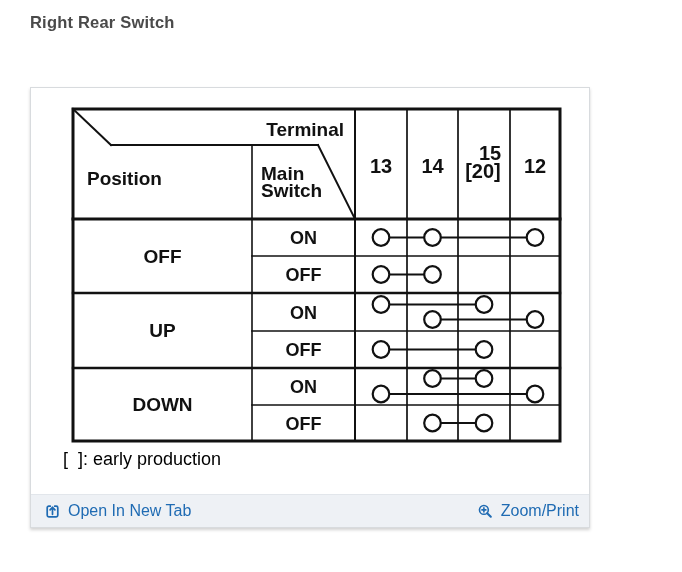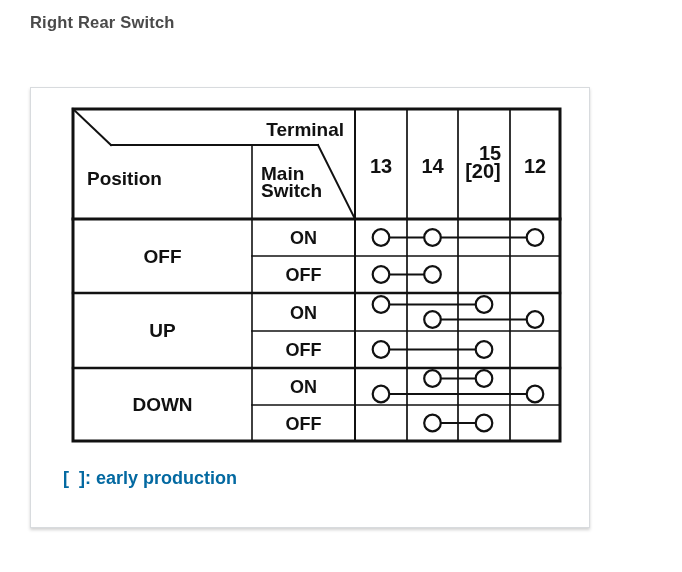--- a/index.html
+++ b/index.html
@@ -4,22 +4,22 @@
 <style>
   html,body{margin:0;padding:0;background:#fff;}
   body{width:682px;height:572px;position:relative;overflow:hidden;
        font-family:"Liberation Sans",sans-serif;}
   .page-title{position:absolute;left:30px;top:13px;font-size:16.5px;font-weight:bold;
        color:#4a4a4a;letter-spacing:.2px;text-align:right;}
   .card{position:absolute;left:30px;top:87px;width:560px;height:441px;background:#fff;
        border:1px solid #d8dbde;box-sizing:border-box;box-shadow:0 2px 3px rgba(0,0,0,.18);}
   .diagram-area{position:relative;width:632px;height:406px;}
   .diagram-area svg{display:block;}
-  .footnote{position:absolute;left:32px;top:380px;font-size:18px;font-weight:bold;
-       color:#0369a1;white-space:pre;}
+  .footnote{position:absolute;left:32px;top:361px;font-size:18px;font-weight:normal;
+       color:#000000;white-space:pre;}
   .footer-bar{position:absolute;left:0;bottom:0;width:100%;height:33px;background:#eef1f5;
        border-top:1px solid #e2e6eb;box-sizing:border-box;display:flex;
        align-items:center;justify-content:space-between;padding:0 10px 0 13px;}
   .link{display:flex;align-items:center;gap:7px;color:#1f6bb3;font-size:16px;
        text-decoration:none;cursor:pointer;}
   .link svg{flex:0 0 auto;}
   text{font-family:"Liberation Sans",sans-serif;font-weight:bold;fill:#111;}
 </style>
 </head>
 <body>
@@ -95,13 +95,30 @@
           <circle cx="504" cy="306" r="8.3" fill="#fff" stroke="#111" stroke-width="2.2"></circle>
           <text x="272.5" y="341.5" font-size="18" text-anchor="middle">OFF</text>
           <line x1="401.5" y1="335" x2="453" y2="335" stroke="#111" stroke-width="2.2"></line>
           <circle cx="401.5" cy="335" r="8.3" fill="#fff" stroke="#111" stroke-width="2.2"></circle>
           <circle cx="453" cy="335" r="8.3" fill="#fff" stroke="#111" stroke-width="2.2"></circle>
         </g>
     </svg>
     <div class="footnote">[  ]: early production</div>
   </div>
 
+  <div class="footer-bar">
+    <a class="link">
+      <svg width="17" height="17" viewBox="0 0 17 17" fill="none" stroke="#1f6bb3" stroke-width="1.7" stroke-linecap="round" stroke-linejoin="round">
+        <path d="M6.3 3.2 H4.8 A1.6 1.6 0 0 0 3.2 4.8 V12.2 A1.6 1.6 0 0 0 4.8 13.8 H12.2 A1.6 1.6 0 0 0 13.8 12.2 V4.8 A1.6 1.6 0 0 0 12.2 3.2 H10.7"></path>
+        <path d="M8.5 11.3 V4.4 M6.1 6.9 L8.5 4.2 L10.9 6.9"></path>
+      </svg>
+      <span>Open In New Tab</span>
+    </a>
+    <a class="link">
+      <svg width="17" height="17" viewBox="0 0 17 17" fill="none" stroke="#1f6bb3" stroke-width="1.6" stroke-linecap="round">
+        <circle cx="6.9" cy="6.9" r="4.4"></circle>
+        <path d="M6.9 4.9 V8.9 M4.9 6.9 H8.9"></path>
+        <path d="M10.2 10.2 L13.8 13.7" stroke-width="2.1"></path>
+      </svg>
+      <span>Zoom/Print</span>
+    </a>
+  </div>
 </div>
 
 </body></html>

